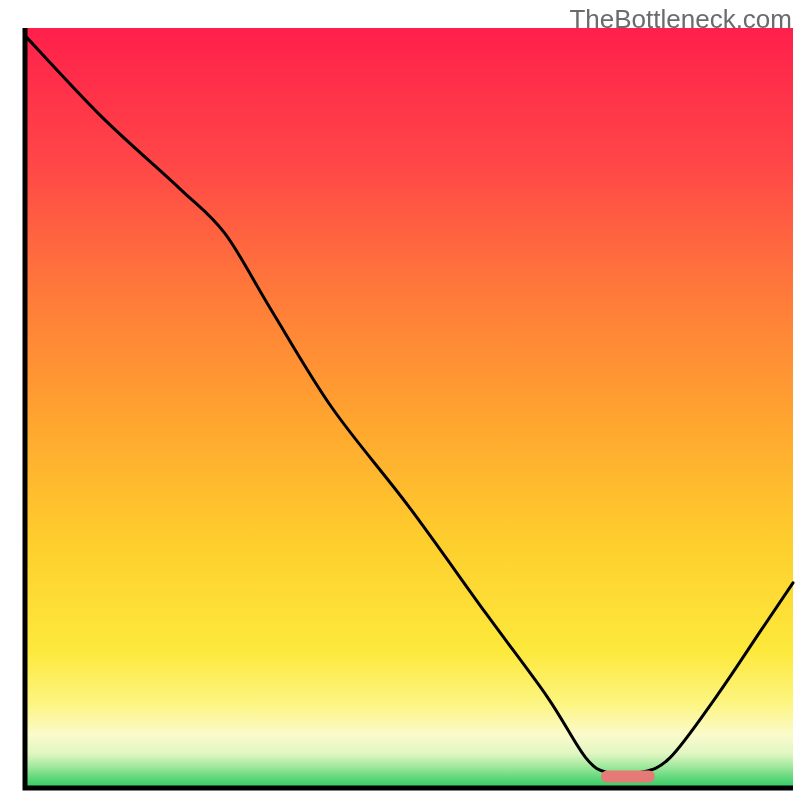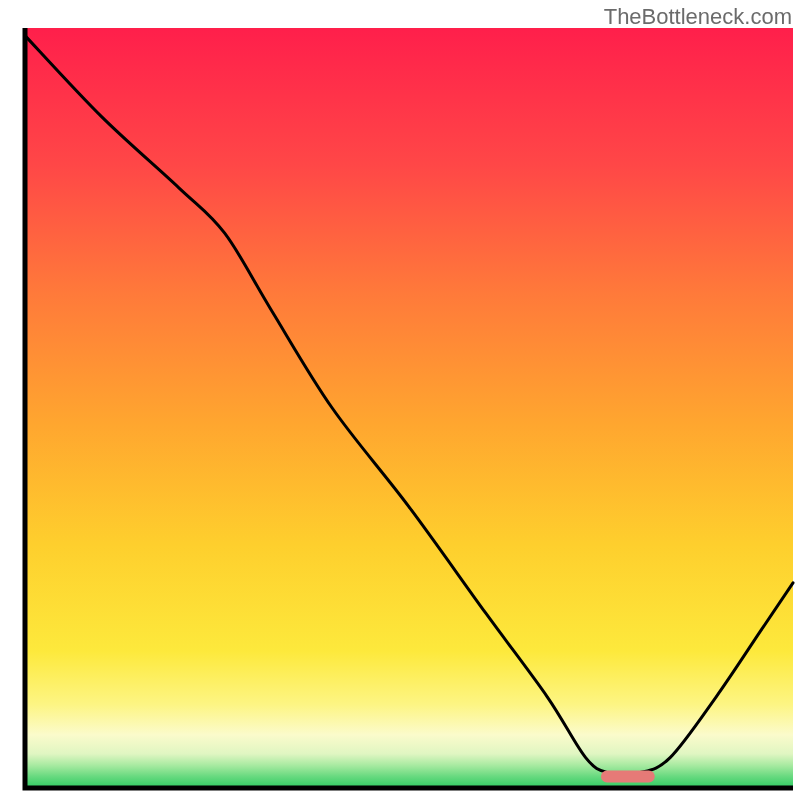--- a/index.html
+++ b/index.html
@@ -12,21 +12,21 @@
   }
   .wrap {
     position: relative;
     width: 800px;
     height: 800px;
   }
   .watermark {
     position: absolute;
     top: 4px;
     right: 8px;
-    font-size: 22px;
+    font-size: 26px;
     font-weight: 500;
     color: #6b6b6b;
     z-index: 10;
   }
   .plot {
     position: absolute;
     inset: 0;
   }
 </style>
 </head>

